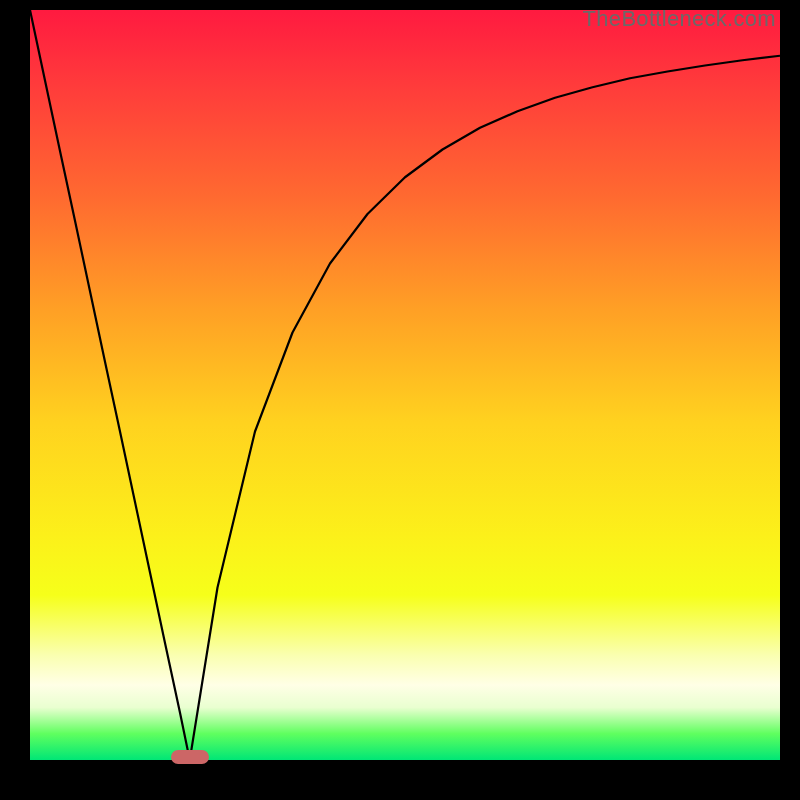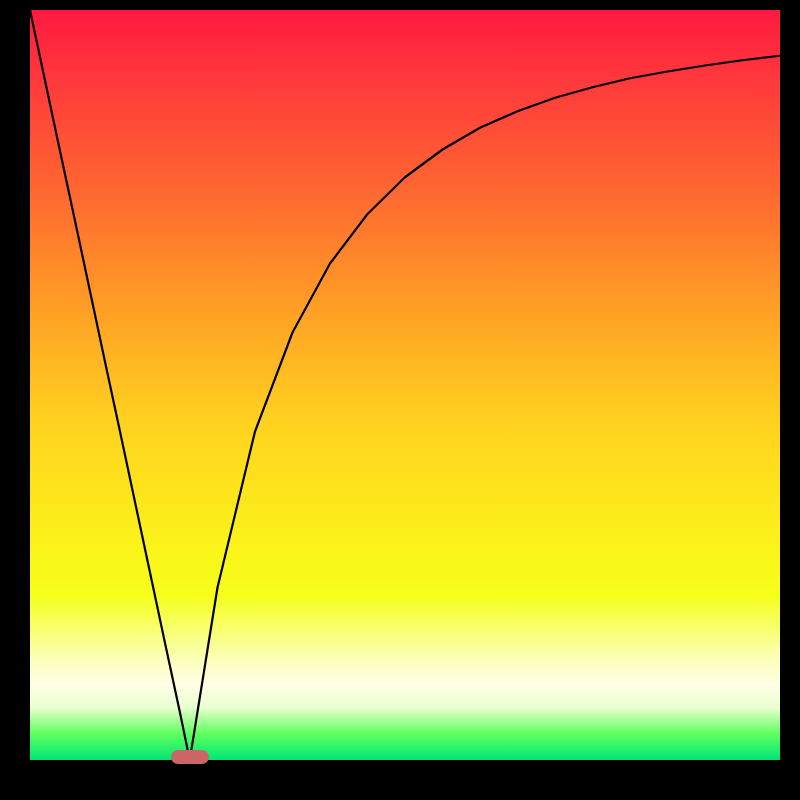--- a/index.html
+++ b/index.html
@@ -67,13 +67,14 @@
 <body>
 <div class="stage">
 
   <div class="plot-area">
     <svg class="curve-layer" viewBox="0 0 750 750" preserveAspectRatio="none">
       <path id="curve-path" fill="none" stroke="black" stroke-width="2.2" stroke-linejoin="round" d="M 0.00 0.00 L 15.00 70.50 L 30.00 141.00 L 45.00 210.75 L 60.00 281.25 L 75.00 351.75 L 90.00 421.50 L 105.00 492.00 L 120.00 562.50 L 135.00 633.00 L 150.00 702.75 L 159.75 750.00 L 159.75 750.00 L 187.50 577.50 L 225.00 421.50 L 262.50 322.50 L 300.00 253.50 L 337.50 204.00 L 375.00 167.25 L 412.50 139.50 L 450.00 117.75 L 487.50 101.25 L 525.00 87.75 L 562.50 77.25 L 600.00 68.25 L 637.50 61.50 L 675.00 55.50 L 712.50 50.25 L 750.00 45.75 "></path>
     </svg>
     <div class="marker" id="min-marker" style="left: 141px; top: 740px; width: 38px; height: 14px;"></div>
   </div>
 
+  <div class="watermark">TheBottleneck.com</div>
 </div>
 
 </body></html>

